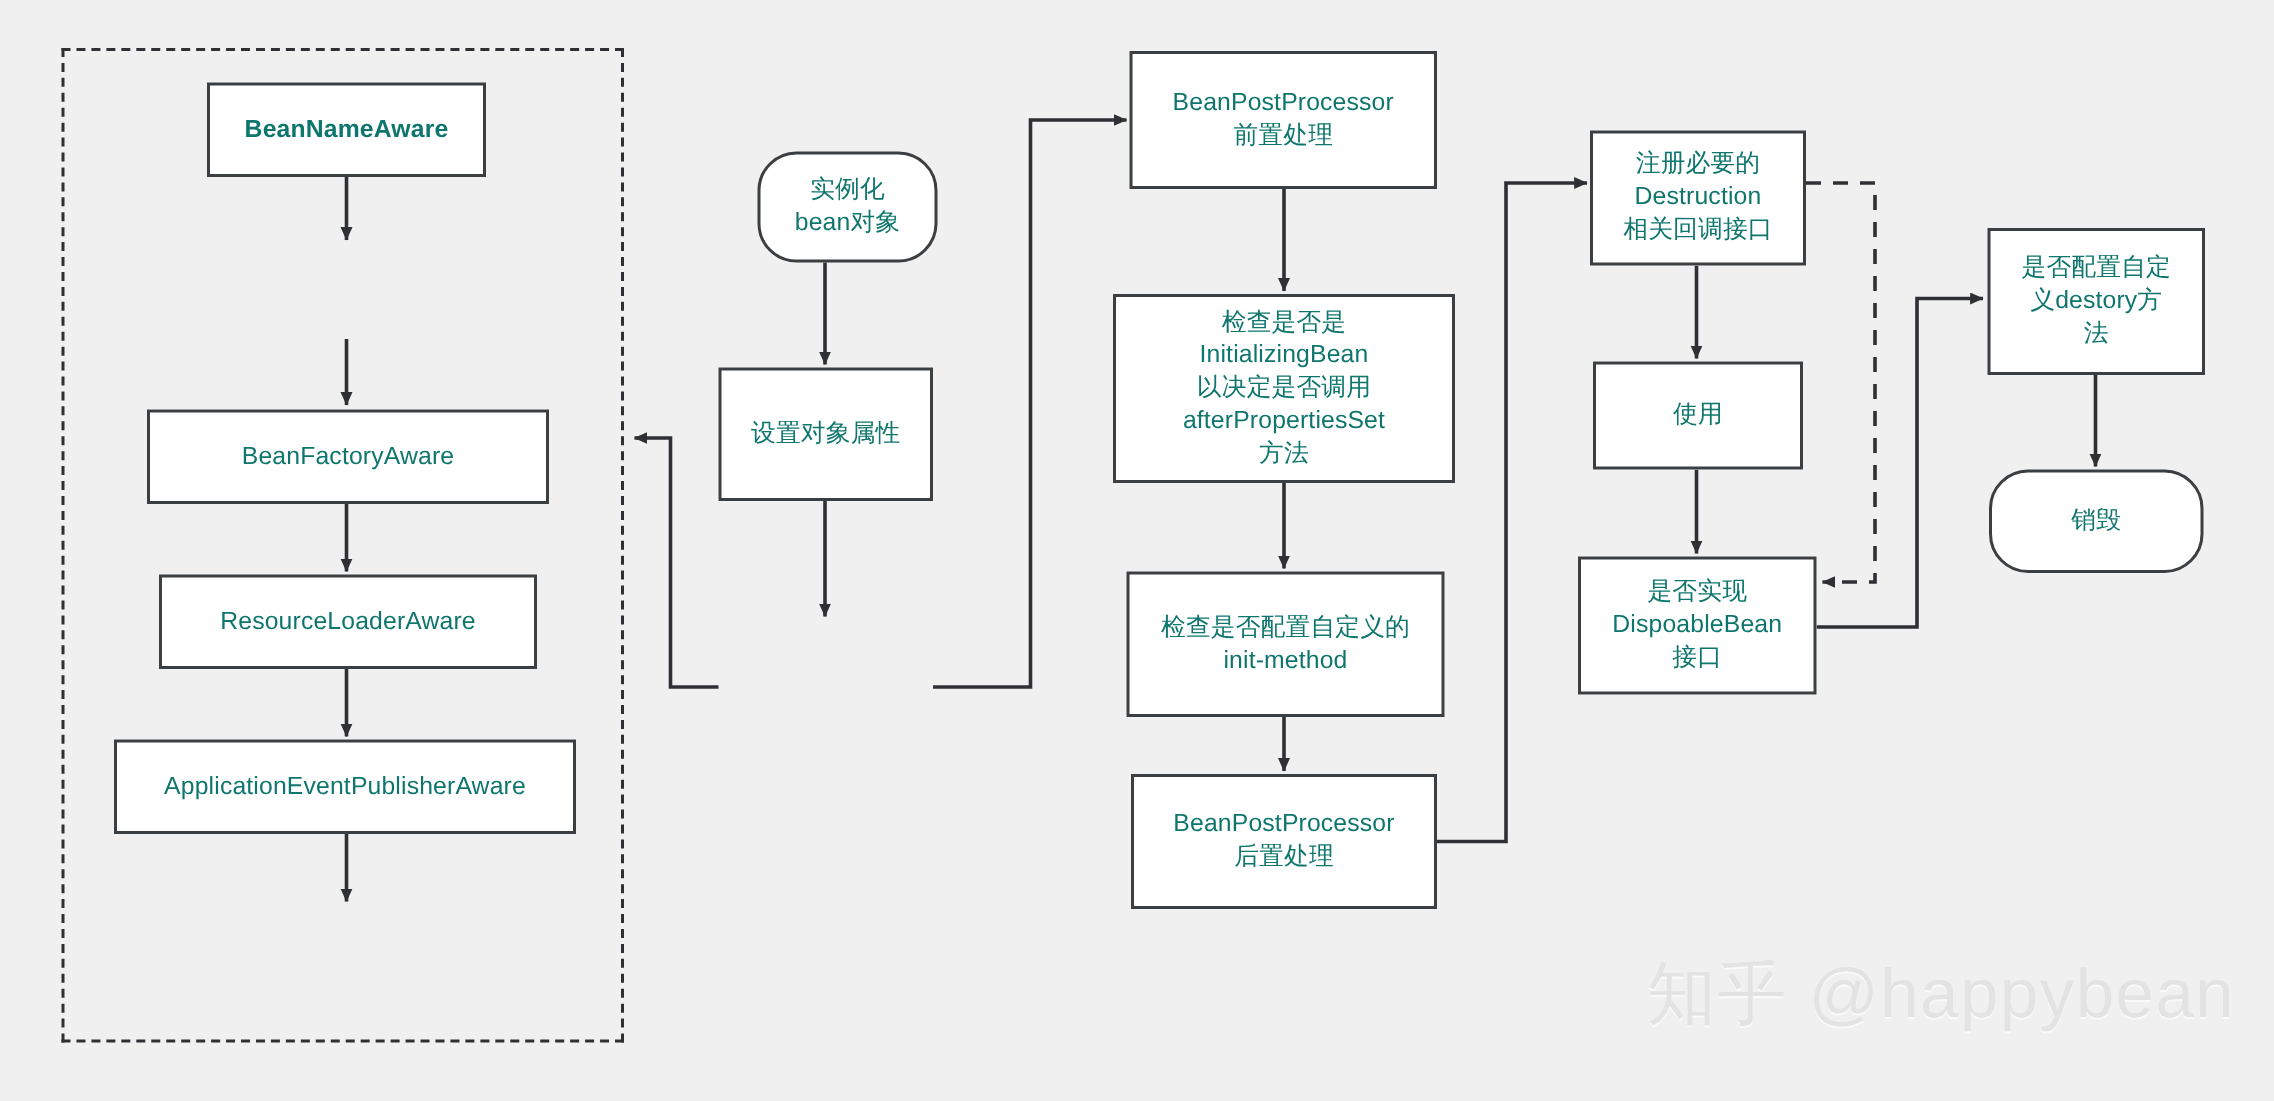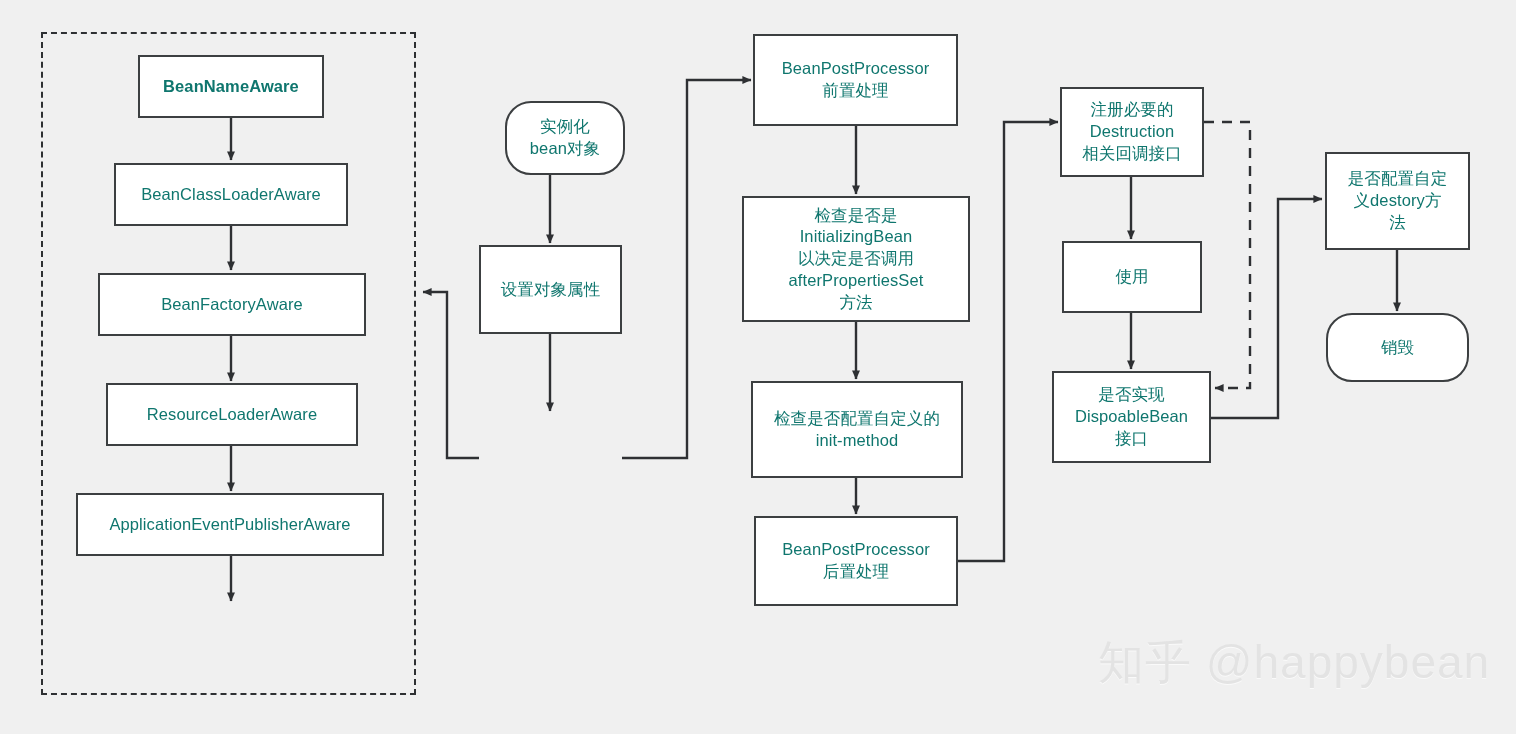--- a/index.html
+++ b/index.html
@@ -101,21 +101,20 @@
     </g>
 
     <g stroke="#2e3033" stroke-width="2.4" fill="none" stroke-dasharray="10 8" marker-end="url(#arrow)">
       <path d="M1204,122 L1250,122 L1250,388 L1215,388"></path>
     </g>
   </svg>
 
   <div class="group-dashed" style="left:41px; top:32px; width:375px; height:663px;"></div>
 
   <div class="node" style="left:138px; top:55px; width:186px; height:63px;font-weight:bold;">BeanNameAware</div>
-  <div class="node" style="left:114px; top:163px; width:234px; height:63px;">BeanClassLoaderAware</div>
   <div class="node" style="left:98px; top:273px; width:268px; height:63px;">BeanFactoryAware</div>
   <div class="node" style="left:106px; top:383px; width:252px; height:63px;">ResourceLoaderAware</div>
   <div class="node" style="left:76px; top:493px; width:308px; height:63px;">ApplicationEventPublisherAware</div>
 
   <div class="node rounded" style="left:480px; top:101px; width:120px; height:74px;margin-left:25px;">实例化
 bean对象</div>
   <div class="node" style="left:479px; top:245px; width:143px; height:89px;text-align:center;">设置对象属性</div>
 
   <div class="node" style="left:753px; top:34px; width:205px; height:92px;">BeanPostProcessor
 前置处理</div>

